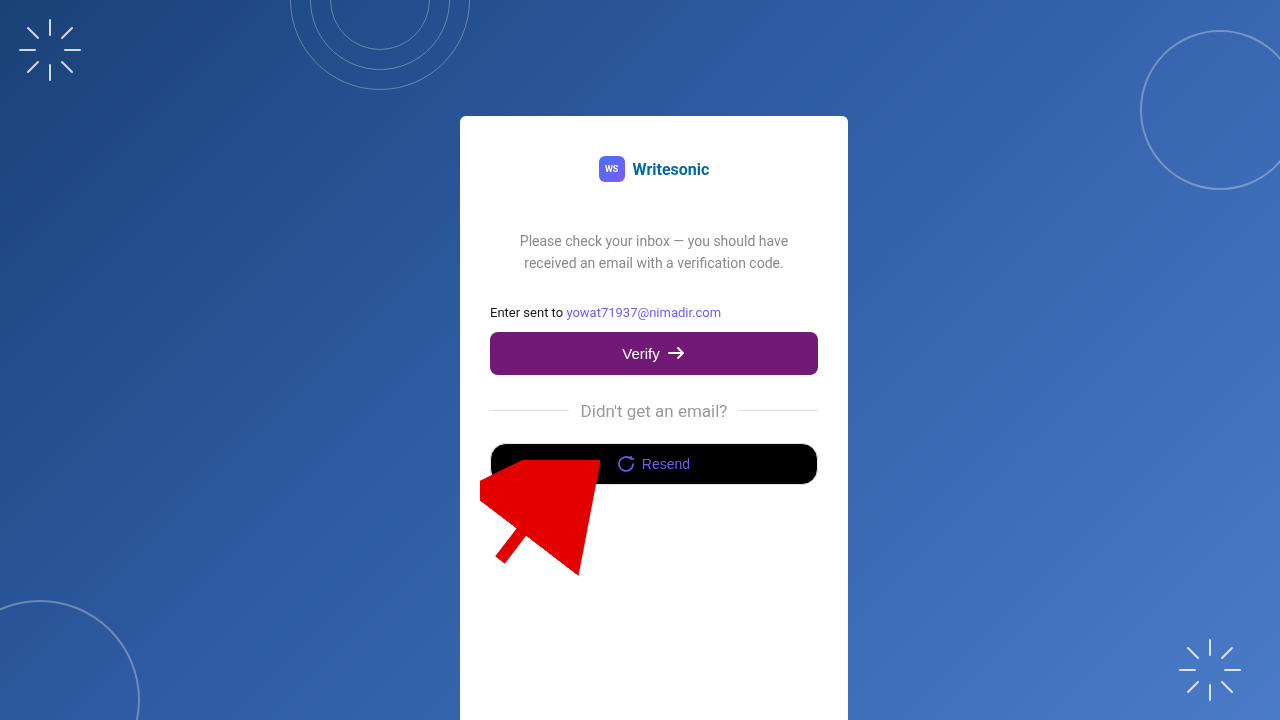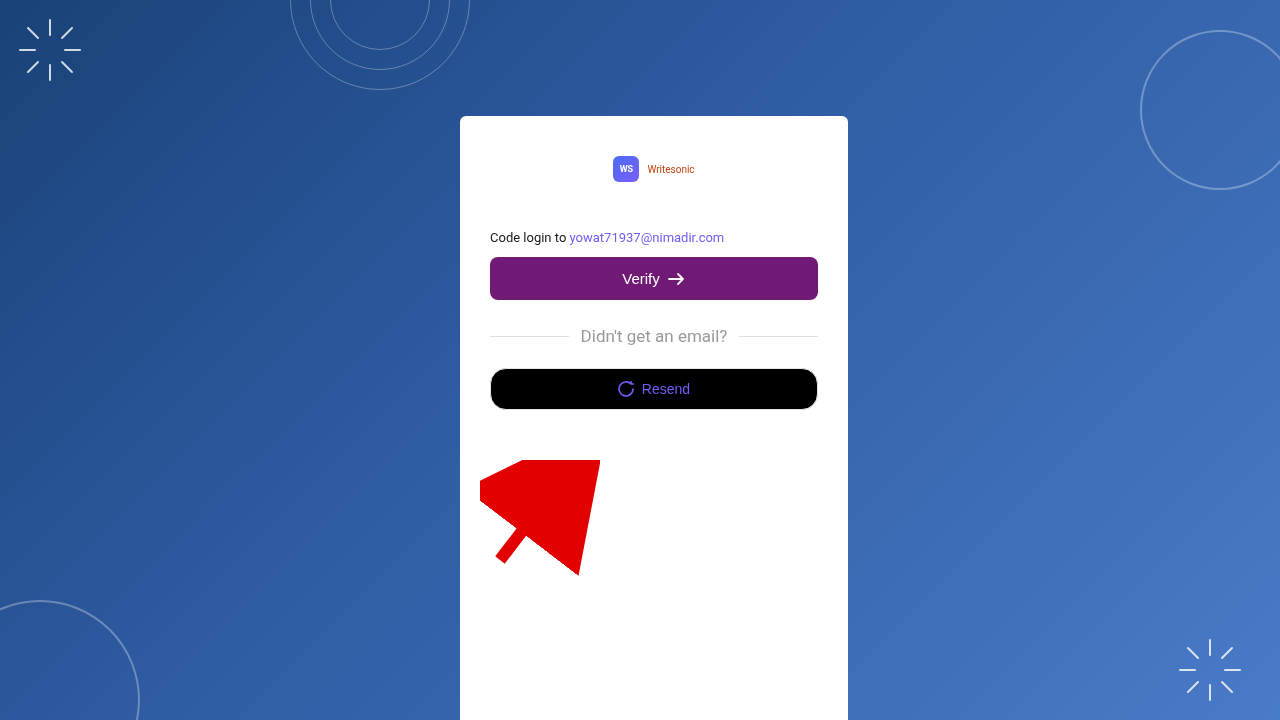--- a/index.html
+++ b/index.html
@@ -46,21 +46,21 @@
       height: 26px;
       background: linear-gradient(135deg, #4a6cf7 0%, #7b5ef7 100%);
       border-radius: 6px;
       display: flex;
       align-items: center;
       justify-content: center;
       color: #fff;
       font-size: 9px;
       font-weight: 700;
     }
-    .logo-text { font-weight: 400; font-size: 10px; color: #c2410c; }
+    .logo-text { font-weight: 700; font-size: 16px; color: #0369a1; }
     .heading {
       text-align: center;
       font-size: 26px;
       font-weight: 700;
       color: #1a1a1a;
       margin-bottom: 14px;
     }
     .subheading {
       text-align: center;
       font-size: 14px;
@@ -186,23 +186,24 @@
       <line x1="28" y1="52" x2="18" y2="62"></line>
   </g>
 </svg>
 
 <div class="card">
   <div class="logo-row">
     <div class="logo-icon">WS</div>
     <div class="logo-text">Writesonic</div>
   </div>
 
+  <p class="subheading">Please check your inbox — you should have received an email with a verification code.</p>
 
   <div class="sent-label">
-    <span>Code login to </span><span class="sent-email">yowat71937@nimadir.com</span>
+    <span>Enter sent to </span><span class="sent-email">yowat71937@nimadir.com</span>
   </div>
 
 
   <button class="verify-btn">
     <span>Verify</span>
     <svg width="18" height="14" viewBox="0 0 18 14">
       <path d="M1 7h14M10 2l5 5-5 5" stroke="#fff" stroke-width="1.8" fill="none" stroke-linecap="round" stroke-linejoin="round"></path>
     </svg>
   </button>
 

